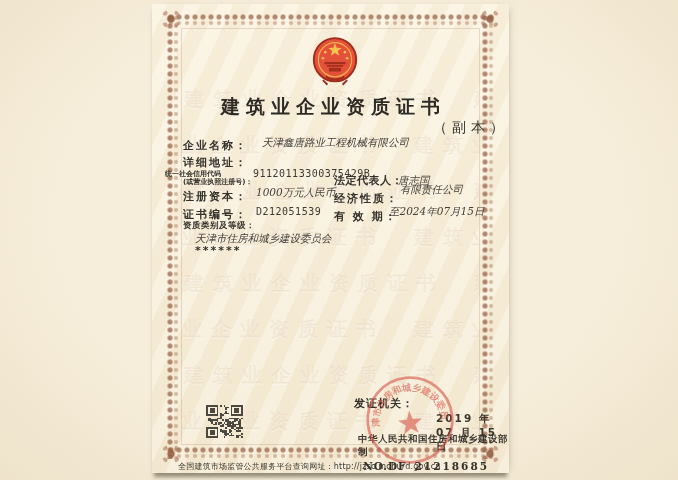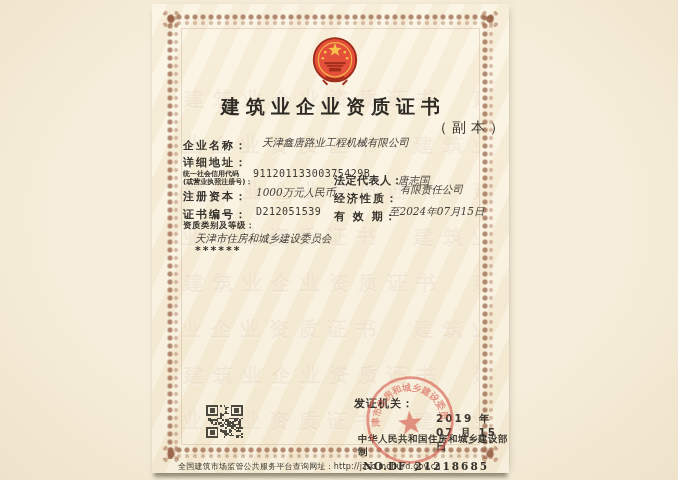--- a/index.html
+++ b/index.html
@@ -132,21 +132,21 @@
     </div>
 
     <div class="title">建筑业企业资质证书</div>
     <div class="subtitle">（副本）</div>
 
     <div class="lbl" style="left:31px;top:134px;">企业名称：</div>
     <div class="val" style="left:110px;top:132px;">天津鑫唐路业工程机械有限公司</div>
 
     <div class="lbl" style="left:31px;top:151px;">详细地址：</div>
 
-    <div class="lbl-sm" style="left:31px;top:166px;text-align:center;">统一社会信用代码</div>
+    <div class="lbl-sm" style="left:13px;top:166px;text-align:center;">统一社会信用代码</div>
     <div class="lbl-sm" style="left:31px;top:174px;">(或营业执照注册号)：</div>
     <div class="val-mono" style="left:101px;top:164px;">91120113300375429B</div>
     <div class="lbl" style="left:182px;top:169px;letter-spacing:.5px;">法定代表人：</div>
     <div class="val" style="left:246px;top:170px;">唐志国</div>
 
     <div class="lbl" style="left:31px;top:185px;">注册资本：</div>
     <div class="val" style="left:104px;top:182px;">1000万元人民币</div>
     <div class="lbl" style="left:182px;top:187px;">经济性质：</div>
     <div class="val" style="left:248px;top:179px;">有限责任公司</div>
 

